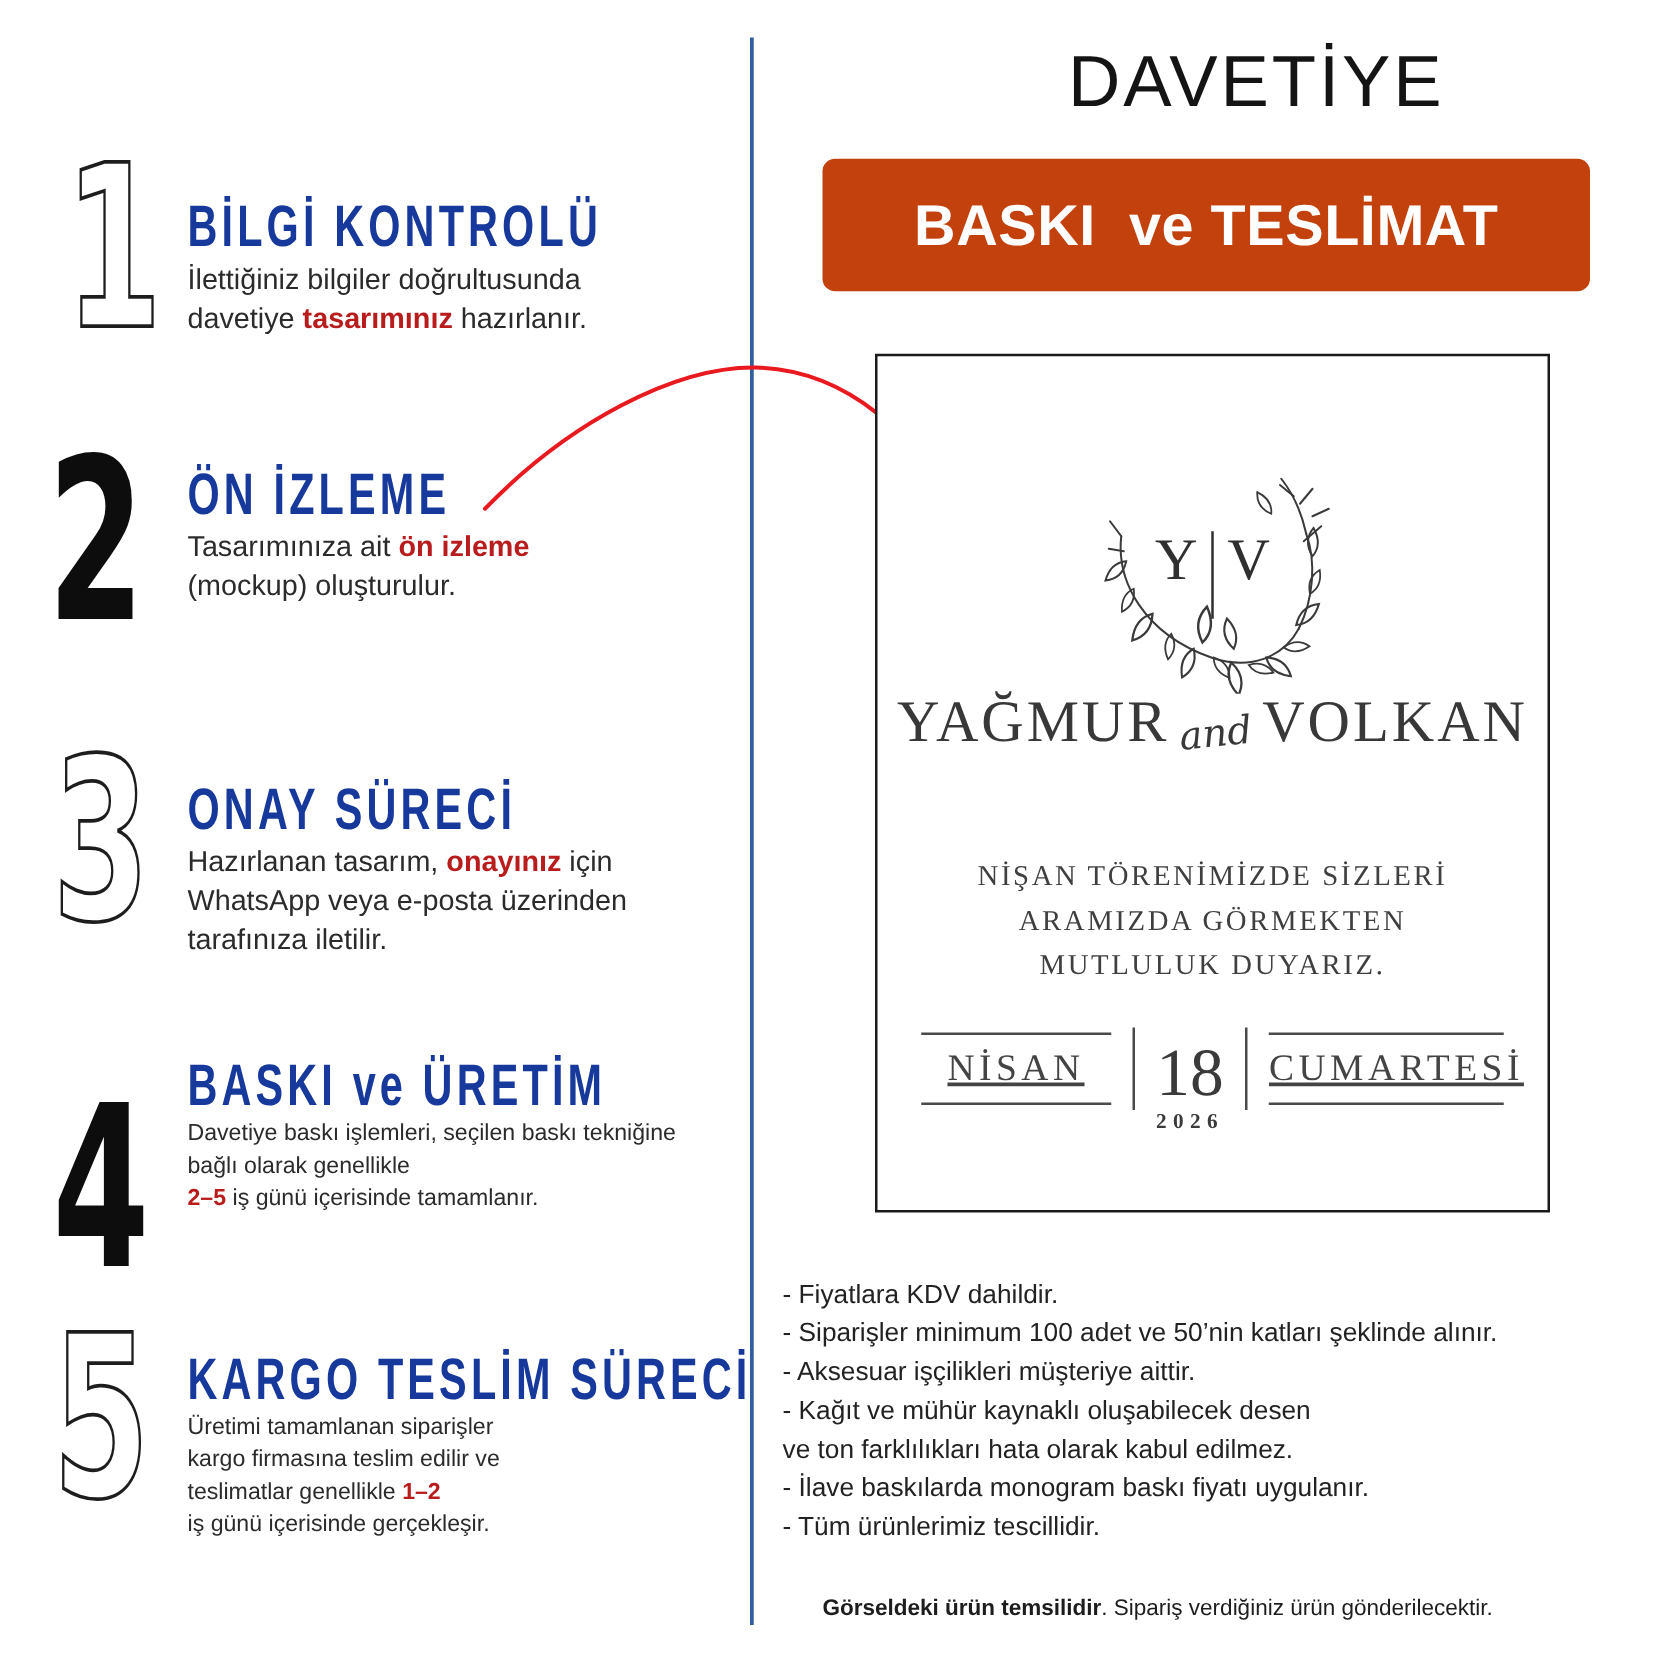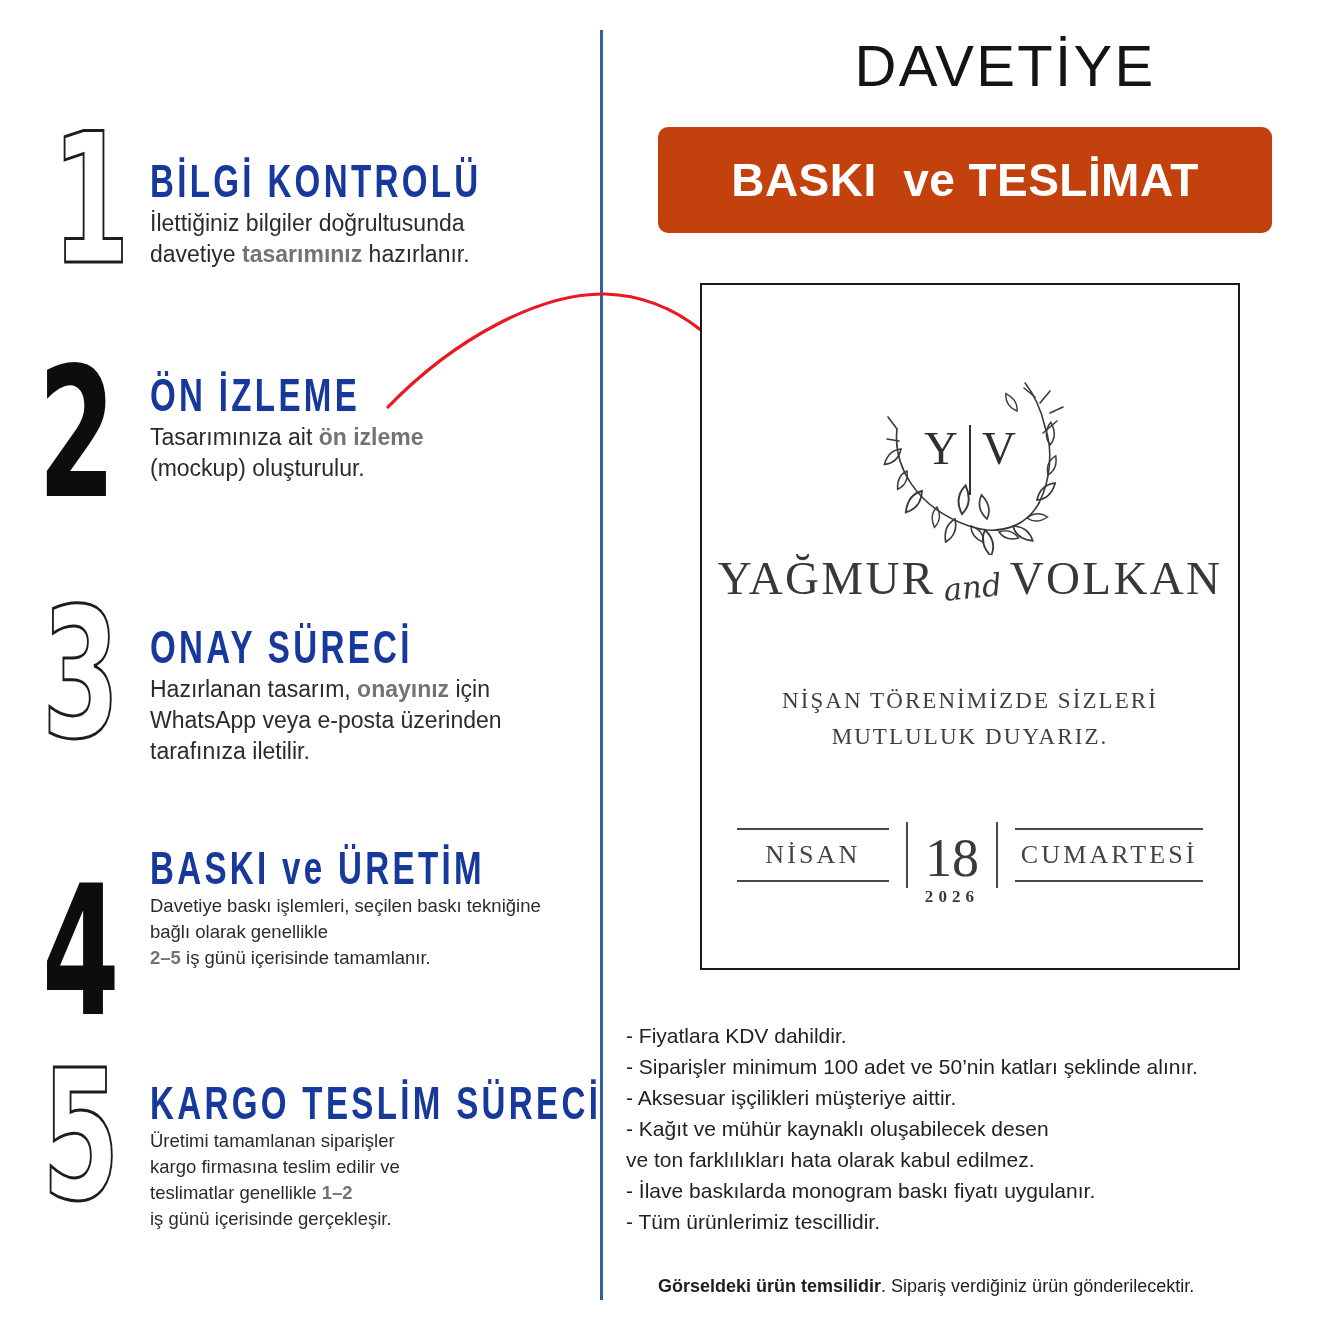--- a/index.html
+++ b/index.html
@@ -12,21 +12,21 @@
   
   .num{position:absolute;font-family:"DejaVu Sans",sans-serif;font-weight:bold;
        font-size:180px;line-height:0.78;transform:scaleX(0.62);transform-origin:left top;
        letter-spacing:-0.02em;}
   .num.solid{color:#0d0d0d;}
   .num.outline{color:#ffffff;-webkit-text-stroke:3px #1d1d1d;text-stroke:3px #1d1d1d;}
   .txt{position:absolute;left:150px;}
   .step-title{font-weight:bold;color:#16399B;font-size:36px;line-height:1;white-space:nowrap;
        letter-spacing:0.10em;transform:scale(0.92,1.3);transform-origin:left top;}
   .step-body{margin-top:14px;font-size:23px;line-height:31px;color:#2b2b2b;}
-  .step-body .b{font-weight:bold;color:#737373;}
+  .step-body .b{font-weight:bold;color:#b91c1c;}
   .step.small .step-body{font-size:18.5px;line-height:26px;margin-top:12px;}
 
   .s1 .num{left:52px;top:130px;}  .s1 .txt{top:158px;}
   .s2 .num{left:38px;top:364px;}  .s2 .txt{top:372px;}
   .s3 .num{left:42px;top:604px;}  .s3 .txt{top:624px;}
   .s4 .num{left:42px;top:882px;}  .s4 .txt{top:845px;}
   .s5 .num{left:42px;top:1066px;} .s5 .txt{top:1080px;}
 
   
   .page-title{position:absolute;left:601px;top:32px;width:808px;text-align:center;
@@ -44,21 +44,21 @@
   .monogram .bar{width:2px;height:70px;background:#2f2f2f;margin:0 11px;}
   .names{position:absolute;left:0;top:266px;width:100%;display:flex;justify-content:center;
        align-items:baseline;font-size:47px;letter-spacing:0.05em;color:#383838;white-space:nowrap;}
   .names .connector{font-family:"DejaVu Serif",serif;font-style:italic;font-size:31px;
        letter-spacing:0;margin:0 8px;transform:rotate(-6deg) translateY(4px);display:inline-block;}
   .message{position:absolute;left:0;top:398px;width:100%;text-align:center;font-size:23px;
        letter-spacing:0.09em;line-height:1.55;color:#3f3f3f;}
   .daterow{position:absolute;left:0;top:518px;width:100%;display:flex;justify-content:center;
        align-items:center;color:#444;}
   .datebox{border-top:2px solid #4a4a4a;border-bottom:2px solid #4a4a4a;padding:10px 0;
-       font-size:26px;letter-spacing:0.12em;text-align:center;}
+       font-size:30px;letter-spacing:0.12em;text-align:center;text-decoration:underline;}
   .datebox.month{width:152px;}
   .datebox.weekday{width:188px;}
   .datebar{width:2px;height:66px;background:#4a4a4a;margin:0 17px;}
   .daycol{text-align:center;}
   .day{font-size:54px;line-height:0.95;color:#3a3a3a;margin-top:30px;}
   .year{font-size:17px;font-weight:bold;letter-spacing:0.3em;margin-top:3px;color:#3a3a3a;}
 
   
   .notes{position:absolute;left:626px;top:1020px;font-size:21px;line-height:31px;color:#222;}
   .footer-note{position:absolute;left:658px;top:1276px;font-size:18px;color:#1d1d1d;}
@@ -182,20 +182,21 @@
     </div>
 
     <div class="names">
       <span>YAĞMUR</span>
       <span class="connector">and</span>
       <span>VOLKAN</span>
     </div>
 
     <div class="message">
       <div>NİŞAN TÖRENİMİZDE SİZLERİ</div>
+      <div>ARAMIZDA GÖRMEKTEN</div>
       <div>MUTLULUK DUYARIZ.</div>
     </div>
 
     <div class="daterow">
       <div class="datebox month">NİSAN</div>
       <div class="datebar"></div>
       <div class="daycol">
         <div class="day">18</div>
         <div class="year">2026</div>
       </div>

